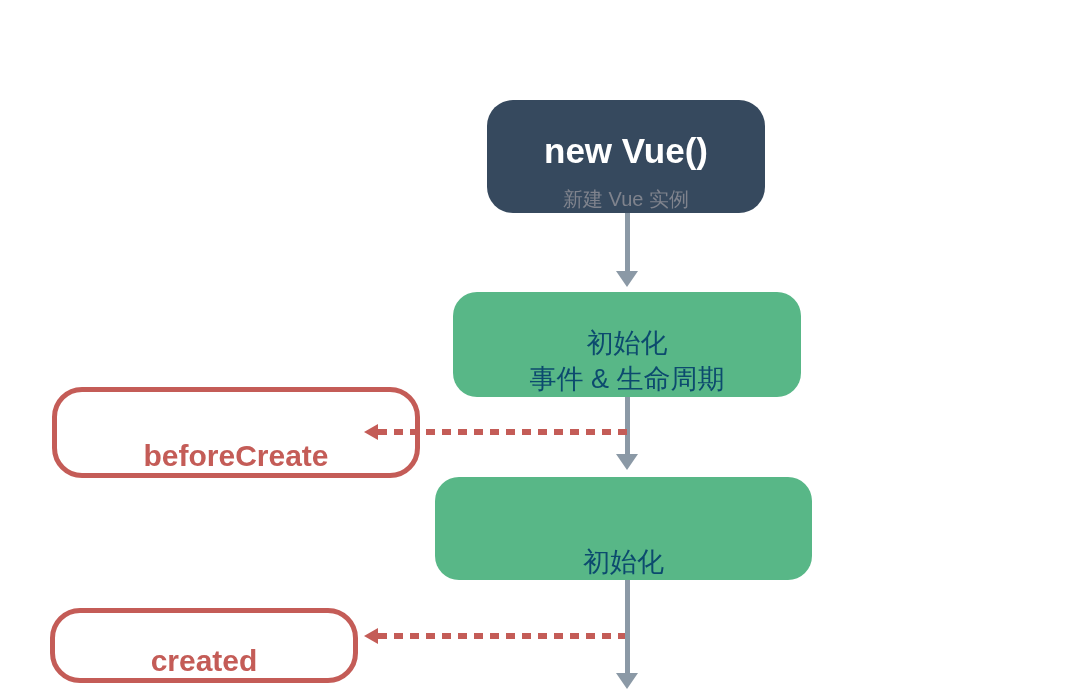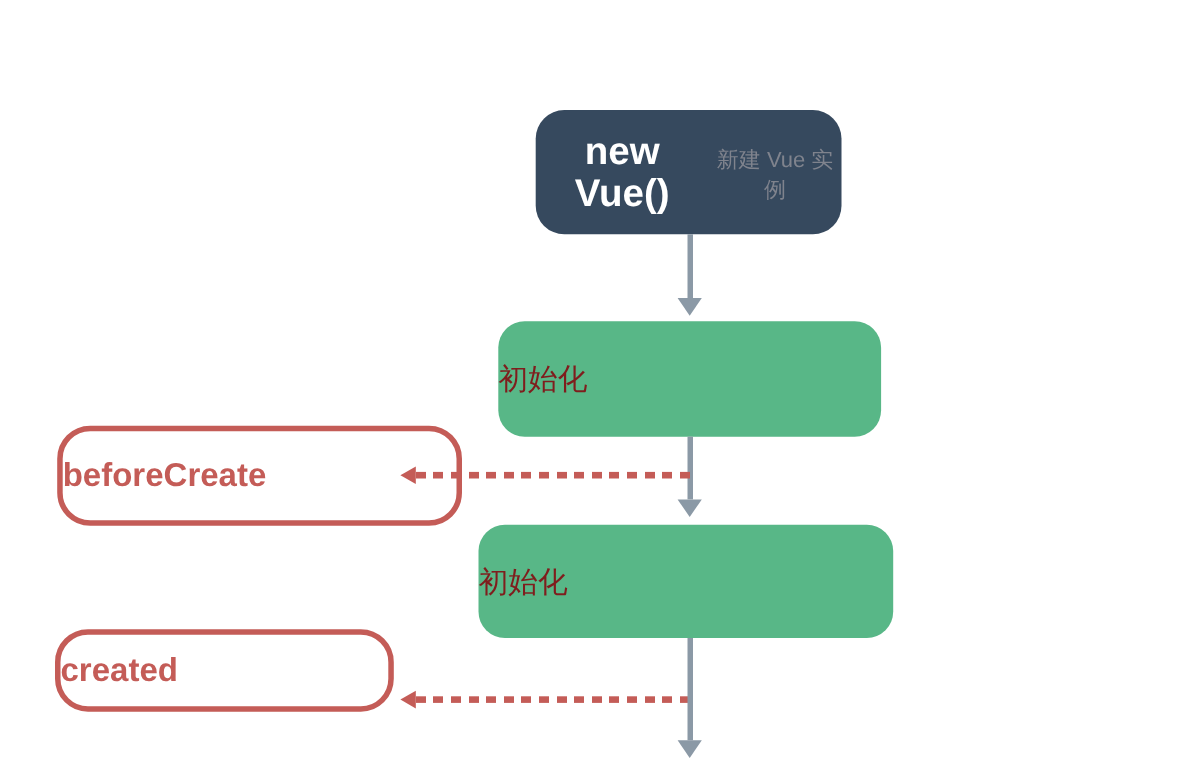--- a/index.html
+++ b/index.html
@@ -13,43 +13,43 @@
   html,body{margin:0;padding:0;}
   body{
     width:1080px;height:692px;position:relative;overflow:hidden;
     background:var(--bg);
     font-family:"Liberation Sans","DejaVu Sans",sans-serif;
   }
   .canvas{position:absolute;inset:0;}
 
   .node{
     position:absolute;box-sizing:border-box;
-    display:flex;align-items:center;justify-content:space-between;
+    display:flex;flex-direction:column;align-items:center;justify-content:flex-end;
     text-align:center;
   }
   .node--root{
     left:487px;top:100px;width:278px;height:113px;
     background:var(--navy);border-radius:26px;
   }
   .root-title{color:#ffffff;font-weight:bold;font-size:35px;line-height:38px;}
-  .root-sub{color:var(--subtitle);font-size:20px;margin-top:5px;}
+  .root-sub{color:var(--subtitle);font-size:20px;margin-top:16px;}
 
   .node--step{
     background:var(--green);border-radius:24px;
-    color:#7f1d1d;font-size:27px;line-height:36px;font-weight:400;
+    color:#0c4a6e;font-size:27px;line-height:36px;font-weight:400;
   }
   .step1{left:453px;top:292px;width:348px;height:105px;}
   .step2{left:435px;top:477px;width:377px;height:103px;}
 
   .node--hook{
     background:#ffffff;border:5px solid var(--red);border-radius:30px;
     color:var(--red);font-weight:bold;font-size:30px;
   }
   .hook1{left:52px;top:387px;width:368px;height:91px;}
-  .hook2{left:50px;top:572px;width:308px;height:75px;}
+  .hook2{left:50px;top:608px;width:308px;height:75px;}
 
   .vseg{position:absolute;left:625px;width:5px;background:var(--arrow);}
   .vseg1{top:213px;height:58px;}
   .vseg2{top:397px;height:57px;}
   .vseg3{top:580px;height:93px;}
 
   .head-down{
     position:absolute;left:616px;width:0;height:0;
     border-left:11px solid transparent;border-right:11px solid transparent;
     border-top:16px solid var(--arrow);
@@ -81,20 +81,21 @@
   <div class="node node--root">
     <div class="root-title">new Vue()</div>
     <div class="root-sub">新建 Vue 实例</div>
   </div>
 
   <div class="vseg vseg1"></div>
   <div class="head-down hd1"></div>
 
   <div class="node node--step step1">
     <div>初始化</div>
+    <div>事件 &amp; 生命周期</div>
   </div>
 
   <div class="vseg vseg2"></div>
   <div class="head-down hd2"></div>
 
   <div class="node node--hook hook1">
     <div>beforeCreate</div>
   </div>
   <div class="head-left hl1"></div>
   <div class="dotline dot1"></div>

